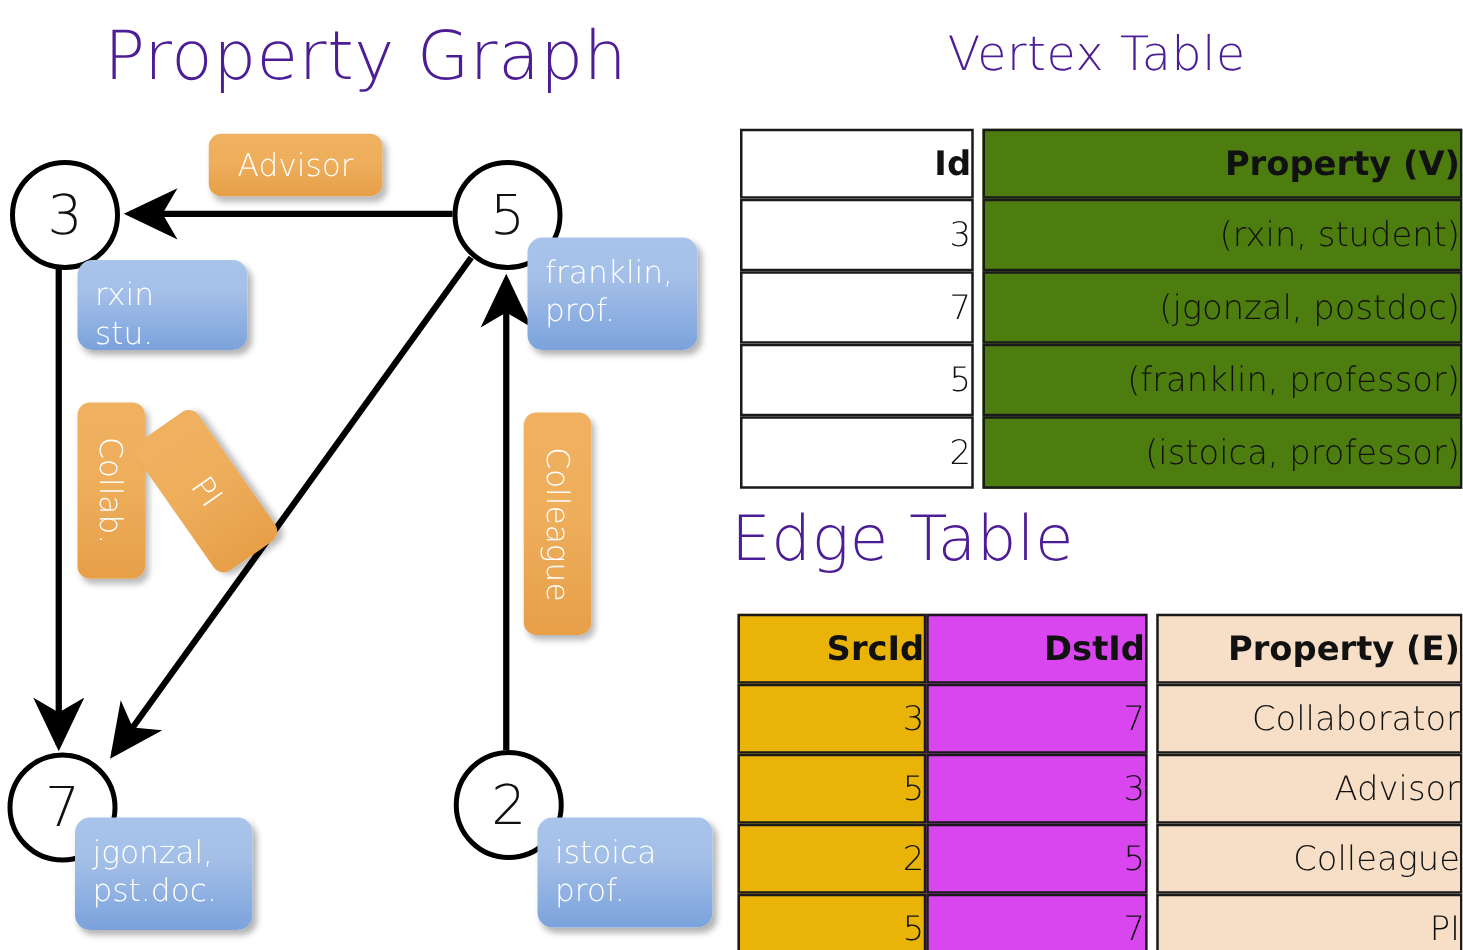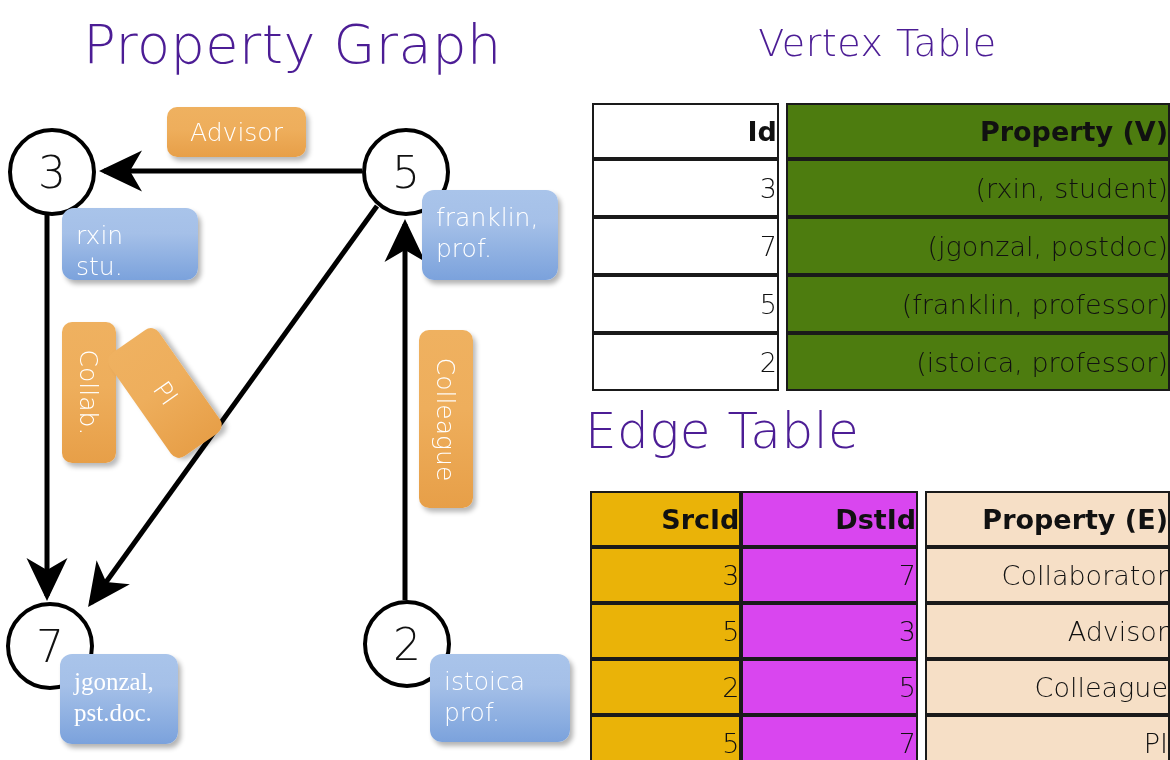--- a/index.html
+++ b/index.html
@@ -57,21 +57,21 @@
     font-weight:300;
     font-size:25px;
     line-height:31px;
     padding:12px 14px;
     box-sizing:border-box;
     z-index:8;
     white-space:pre-line;
   }
   #vprop-3{left:62px;top:186px;width:136px;height:72px;margin-top:22px;}
   #vprop-5{left:422px;top:190px;width:136px;height:90px;}
-  #vprop-7{left:60px;top:654px;width:118px;height:90px;font-family:Liberation Serif, serif;}
+  #vprop-7{left:60px;top:654px;width:142px;height:90px;}
   #vprop-2{left:430px;top:654px;width:140px;height:88px;}
 
   
   .eprop{
     position:absolute;
     border-radius:10px;
     background:linear-gradient(180deg,#efb160 0%,#eeae5c 45%,#e79f48 100%);
     box-shadow:3px 4px 5px rgba(0,0,0,.28);
     color:#ffffff;
     font-family:"DejaVu Sans", sans-serif;

